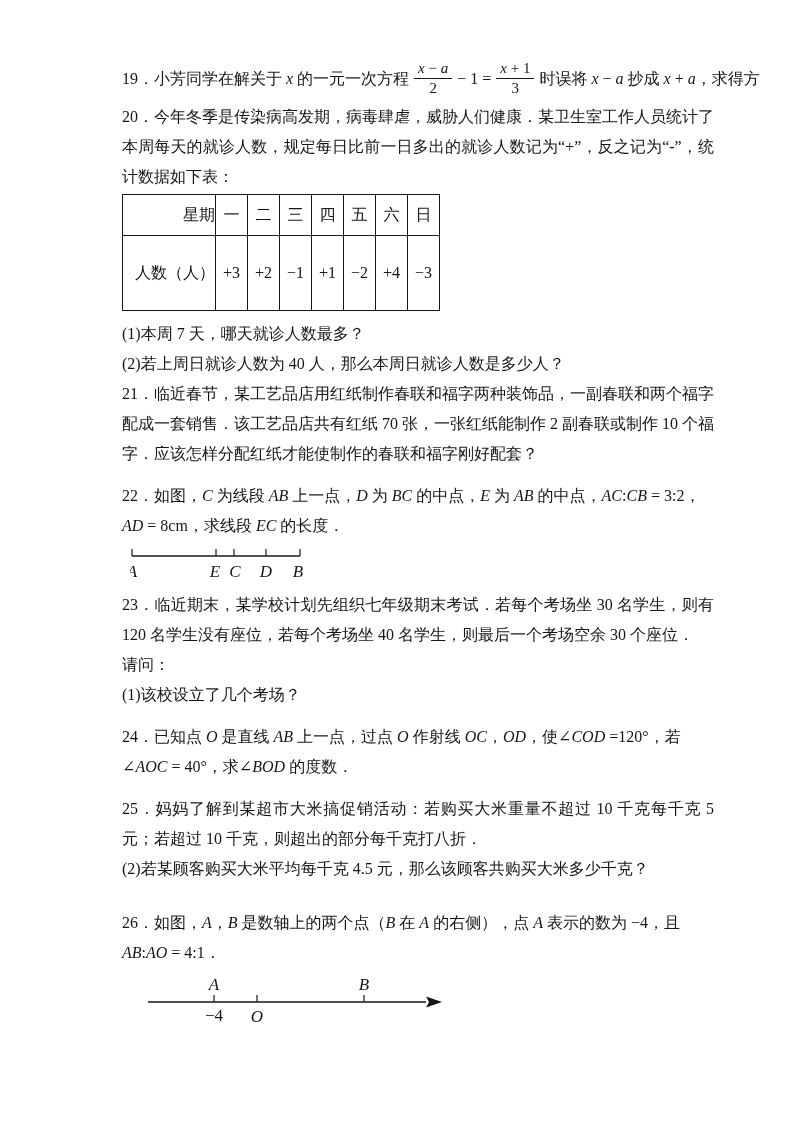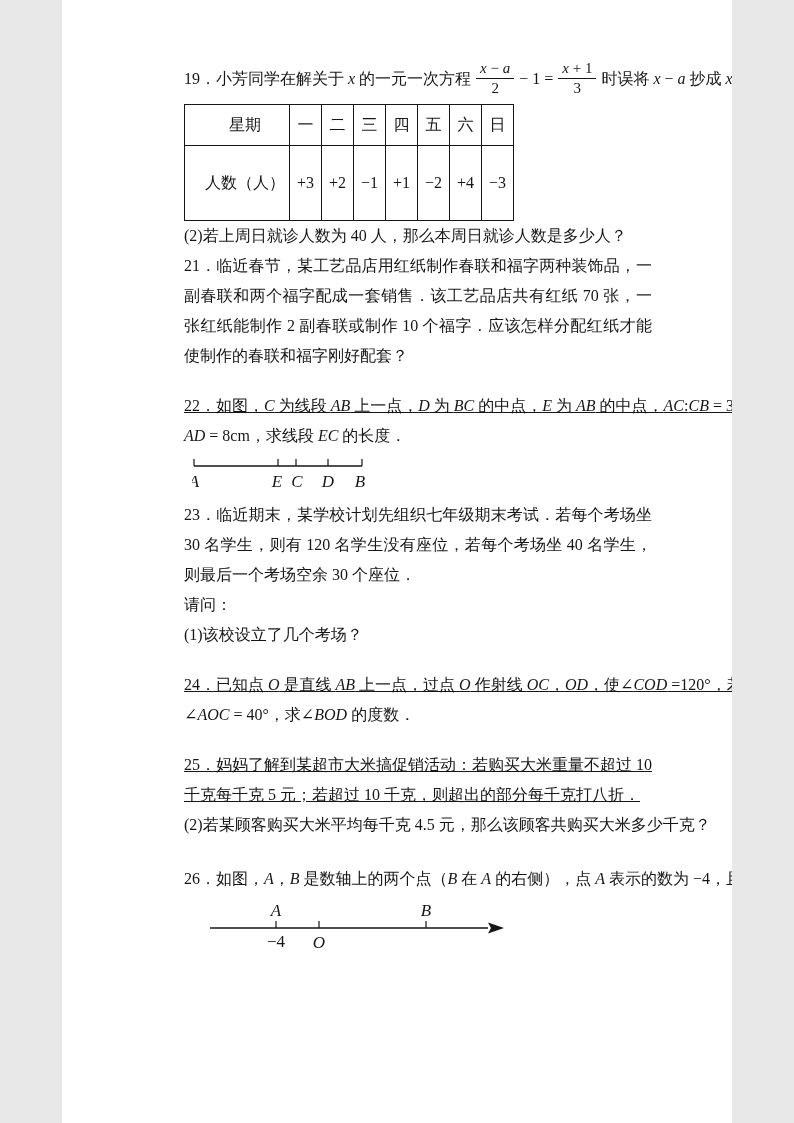--- a/index.html
+++ b/index.html
@@ -1,18 +1,18 @@
 <!DOCTYPE html>
 <html><head>
 <meta charset="utf-8">
 <style>
   html, body { margin: 0; padding: 0; background: #e8e8e8; }
   .page {
     position: relative;
-    width: 670px;
+    width: 794px;
     height: 1123px;
     margin: 0 auto;
     background: #ffffff;
     box-sizing: border-box;
     padding: 56px 80px 30px 122px;
     font-family: "Liberation Serif", "DejaVu Serif", "DejaVu Sans", serif;
     font-size: 16px;
     color: #161616;
     overflow: hidden;
   }
@@ -46,29 +46,29 @@
   }
   table.stats td {
     border: 1px solid #161616;
     text-align: center;
     vertical-align: middle;
     font-size: 16px;
     padding: 0;
   }
   table.stats td.lbl {
     width: 88px;
-    text-align: center;
-    padding-left: 16px;
+    text-align: right;
+    padding-left: 4px;
   }
   table.stats td.day { width: 31px; }
   table.stats tr.hdr td { height: 40px; }
   table.stats tr.val td { height: 74px; }
 
   .mt8  { margin-top: 8px; }
-  .mt4  { margin-top: 20px; text-decoration: underline; }
+  .mt4  { margin-top: 12px; }
   .mt6  { margin-top: 24px; }
 
   .diagram { display: block; }
   .seg-diagram { margin: 3px 0 0 8px; }
   .numline-diagram { margin: 8px 0 0 26px; }
   svg .geoline { stroke: #161616; stroke-width: 1.4; }
   svg .tick { stroke: #161616; stroke-width: 1.2; }
   svg text.ptlabel {
     font-family: "Liberation Serif", "DejaVu Serif", serif;
     font-style: italic;
@@ -82,20 +82,21 @@
   }
   svg .arrowhead { fill: #161616; }
 </style>
 </head>
 <body>
 
 <div class="page">
 
   <div class="line q19first"><span>19．小芳同学在解关于 </span><span class="it">x</span><span> 的一元一次方程</span><span class="frac"><span class="num"><span class="it">x</span><span> − </span><span class="it">a</span></span><span class="den"><span>2</span></span></span><span>− 1 =</span><span class="frac"><span class="num"><span class="it">x</span><span> + 1</span></span><span class="den"><span>3</span></span></span><span>时误将 </span><span class="it">x</span><span> − </span><span class="it">a</span><span> 抄成 </span><span class="it">x</span><span> + </span><span class="it">a</span><span>，求得方</span></div>
 
+  <div class="para"><span>20．今年冬季是传染病高发期，病毒肆虐，威胁人们健康．某卫生室工作人员统计了本周每天的就诊人数，规定每日比前一日多出的就诊人数记为“+”，反之记为“-”，统计数据如下表：</span></div>
 
   <table class="stats">
     <tbody>
       <tr class="hdr">
         <td class="lbl">星期</td>
         <td class="day">一</td>
         <td class="day">二</td>
         <td class="day">三</td>
         <td class="day">四</td>
         <td class="day">五</td>
@@ -108,20 +109,21 @@
         <td class="day">+2</td>
         <td class="day">−1</td>
         <td class="day">+1</td>
         <td class="day">−2</td>
         <td class="day">+4</td>
         <td class="day">−3</td>
       </tr>
     </tbody>
   </table>
 
+  <div class="line mt8"><span>(1)本周 7 天，哪天就诊人数最多？</span></div>
   <div class="line"><span>(2)若上周日就诊人数为 40 人，那么本周日就诊人数是多少人？</span></div>
 
   <div class="para"><span>21．临近春节，某工艺品店用红纸制作春联和福字两种装饰品，一副春联和两个福字配成一套销售．该工艺品店共有红纸 70 张，一张红纸能制作 2 副春联或制作 10 个福字．应该怎样分配红纸才能使制作的春联和福字刚好配套？</span></div>
 
   <div class="line mt4"><span>22．如图，</span><span class="it">C</span><span> 为线段 </span><span class="it">AB</span><span> 上一点，</span><span class="it">D</span><span> 为 </span><span class="it">BC</span><span> 的中点，</span><span class="it">E</span><span> 为 </span><span class="it">AB</span><span> 的中点，</span><span class="it">AC</span><span>:</span><span class="it">CB</span><span> = 3:2，</span></div>
   <div class="line"><span class="it">AD</span><span> = 8cm，求线段 </span><span class="it">EC</span><span> 的长度．</span></div>
 
   <svg class="diagram seg-diagram" width="320" height="38" viewBox="0 0 320 38">
     <line class="geoline" x1="2" y1="12" x2="170" y2="12"></line>
     <line class="tick" x1="2" y1="5" x2="2" y2="12"></line>
@@ -140,20 +142,21 @@
   <div class="line"><span>请问：</span></div>
   <div class="line"><span>(1)该校设立了几个考场？</span></div>
 
   <div class="line mt4"><span>24．已知点 </span><span class="it">O</span><span> 是直线 </span><span class="it">AB</span><span> 上一点，过点 </span><span class="it">O</span><span> 作射线 </span><span class="it">OC</span><span>，</span><span class="it">OD</span><span>，使∠</span><span class="it">COD</span><span> =120°，若</span></div>
   <div class="line"><span>∠</span><span class="it">AOC</span><span> = 40°，求∠</span><span class="it">BOD</span><span> 的度数．</span></div>
 
   <div class="para mt4"><span>25．妈妈了解到某超市大米搞促销活动：若购买大米重量不超过 10 千克每千克 5 元；若超过 10 千克，则超出的部分每千克打八折．</span></div>
   <div class="line"><span>(2)若某顾客购买大米平均每千克 4.5 元，那么该顾客共购买大米多少千克？</span></div>
 
   <div class="line mt6"><span>26．如图，</span><span class="it">A</span><span>，</span><span class="it">B</span><span> 是数轴上的两个点（</span><span class="it">B</span><span> 在 </span><span class="it">A</span><span> 的右侧），点 </span><span class="it">A</span><span> 表示的数为 −4，且</span></div>
+  <div class="line"><span class="it">AB</span><span>:</span><span class="it">AO</span><span> = 4:1．</span></div>
 
   <svg class="diagram numline-diagram" width="300" height="54" viewBox="0 0 300 54">
     <line class="geoline" x1="0" y1="26" x2="278" y2="26"></line>
     <polygon class="arrowhead" points="278,20.5 294,26 278,31.5 281,26"></polygon>
     <line class="tick" x1="66" y1="19" x2="66" y2="26"></line>
     <line class="tick" x1="109" y1="19" x2="109" y2="26"></line>
     <line class="tick" x1="216" y1="19" x2="216" y2="26"></line>
     <text class="ptlabel" x="66" y="14" text-anchor="middle">A</text>
     <text class="ptlabel" x="216" y="14" text-anchor="middle">B</text>
     <text class="numlabel" x="66" y="45" text-anchor="middle">−4</text>

